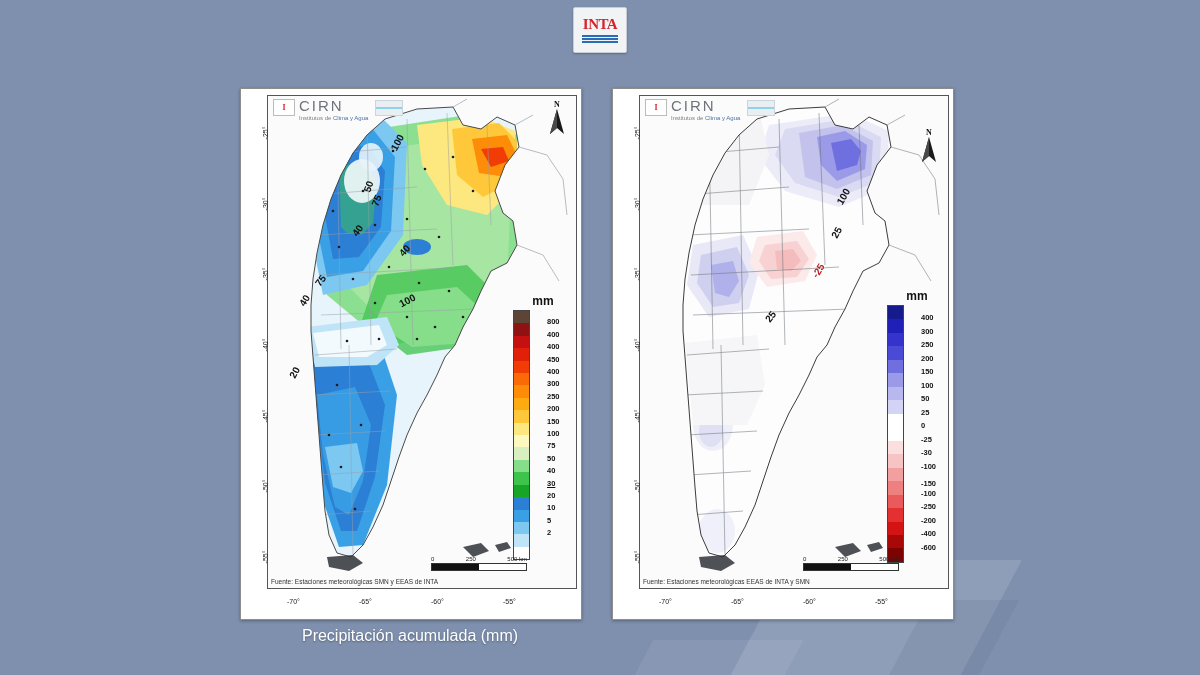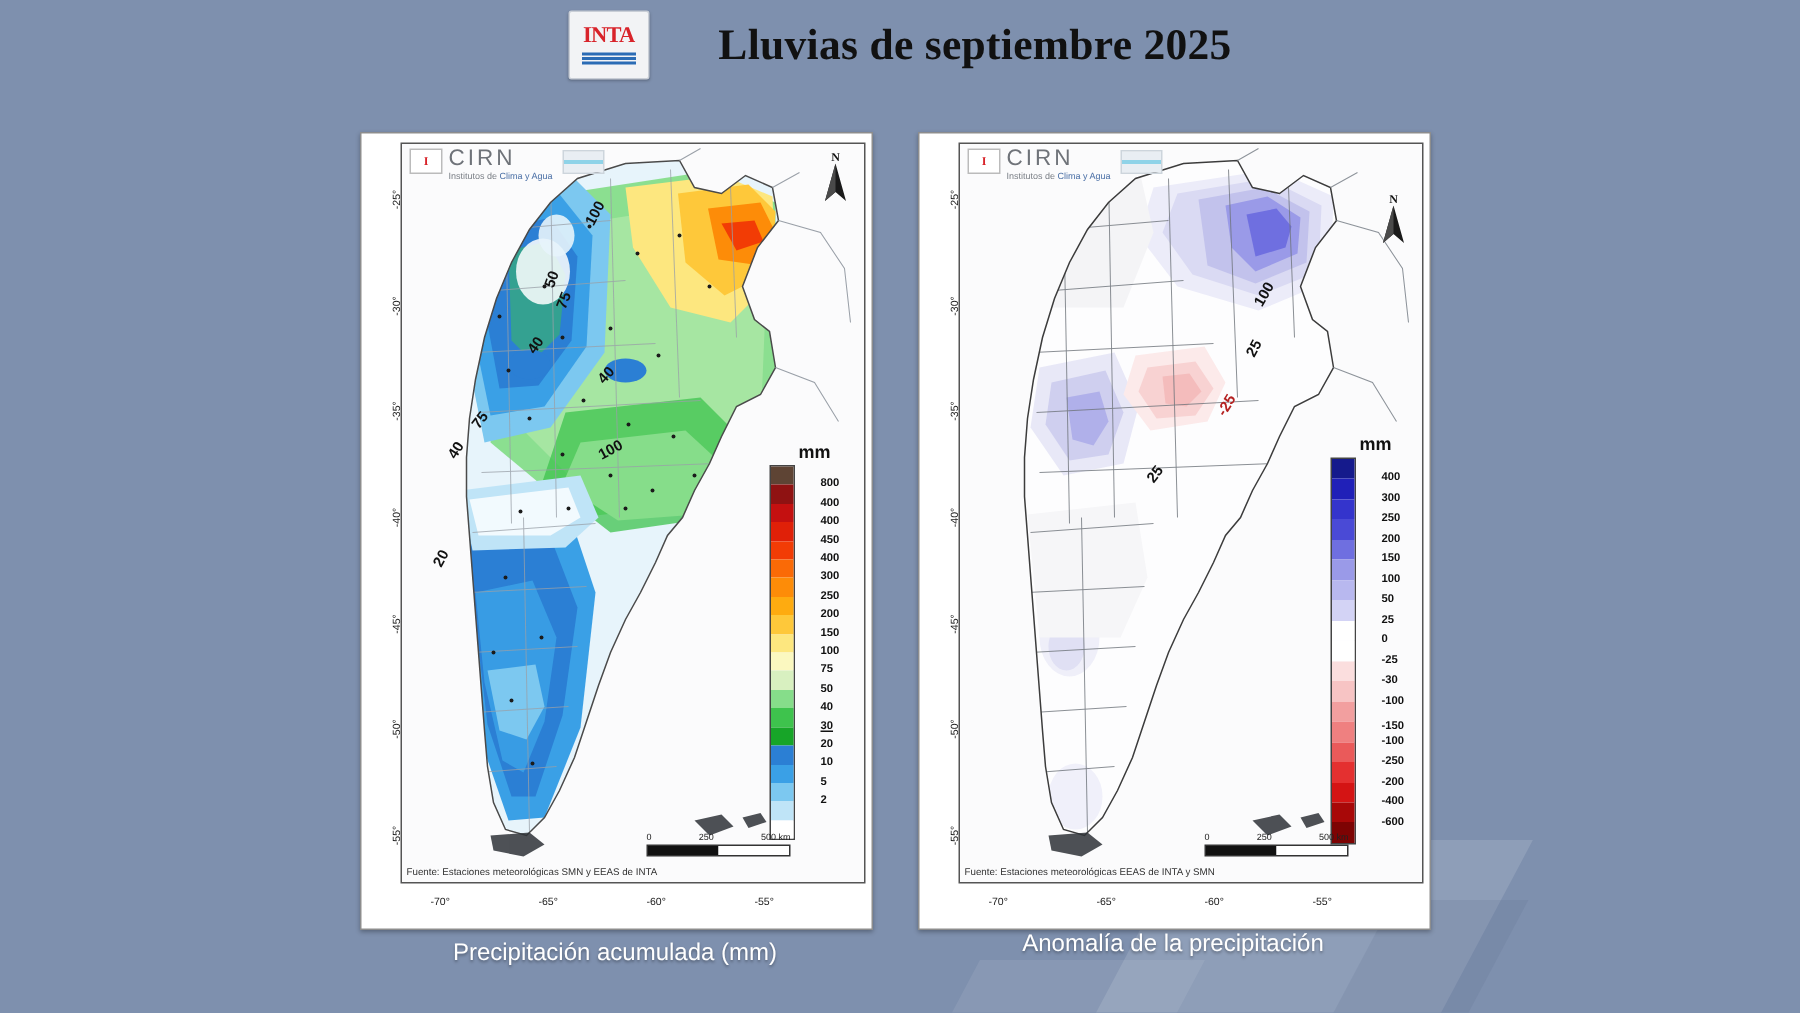--- a/index.html
+++ b/index.html
@@ -89,21 +89,20 @@
 
 <div id="header">
   <div id="inta-logo">
     <span class="word">INTA</span>
     <span class="bars">
         <i></i>
         <i></i>
         <i></i>
       </span>
   </div>
-  <div id="page-title">Lluvias de septiembre 2025</div>
 </div>
 
 <div class="panel" id="panel-left">
 
   <div class="maparea">
     <svg width="100%" height="100%" viewBox="0 0 310 494" preserveAspectRatio="none">
       <defs>
         <clipPath id="argclipL">
           <path d="M150,14 L186,12 L196,30 L214,34 L230,22 L248,30 L252,52 L238,70 L228,96
                    L236,118 L246,126 L250,150 L240,168 L224,176 L214,196 L206,214 L196,232
@@ -487,14 +486,13 @@
   <div id="xticks-right">
       <div class="xtick" style="bottom: 14px; left: 46px;">-70°</div>
       <div class="xtick" style="bottom: 14px; left: 118px;">-65°</div>
       <div class="xtick" style="bottom: 14px; left: 190px;">-60°</div>
       <div class="xtick" style="bottom: 14px; left: 262px;">-55°</div>
     </div>
 </div>
 
 <div class="caption" id="caption-left">Precipitación acumulada (mm)</div>
 <div class="caption" id="caption-right">
-  <div>Anomalía de la precipitación</div>
 </div>
 
 </body></html>

